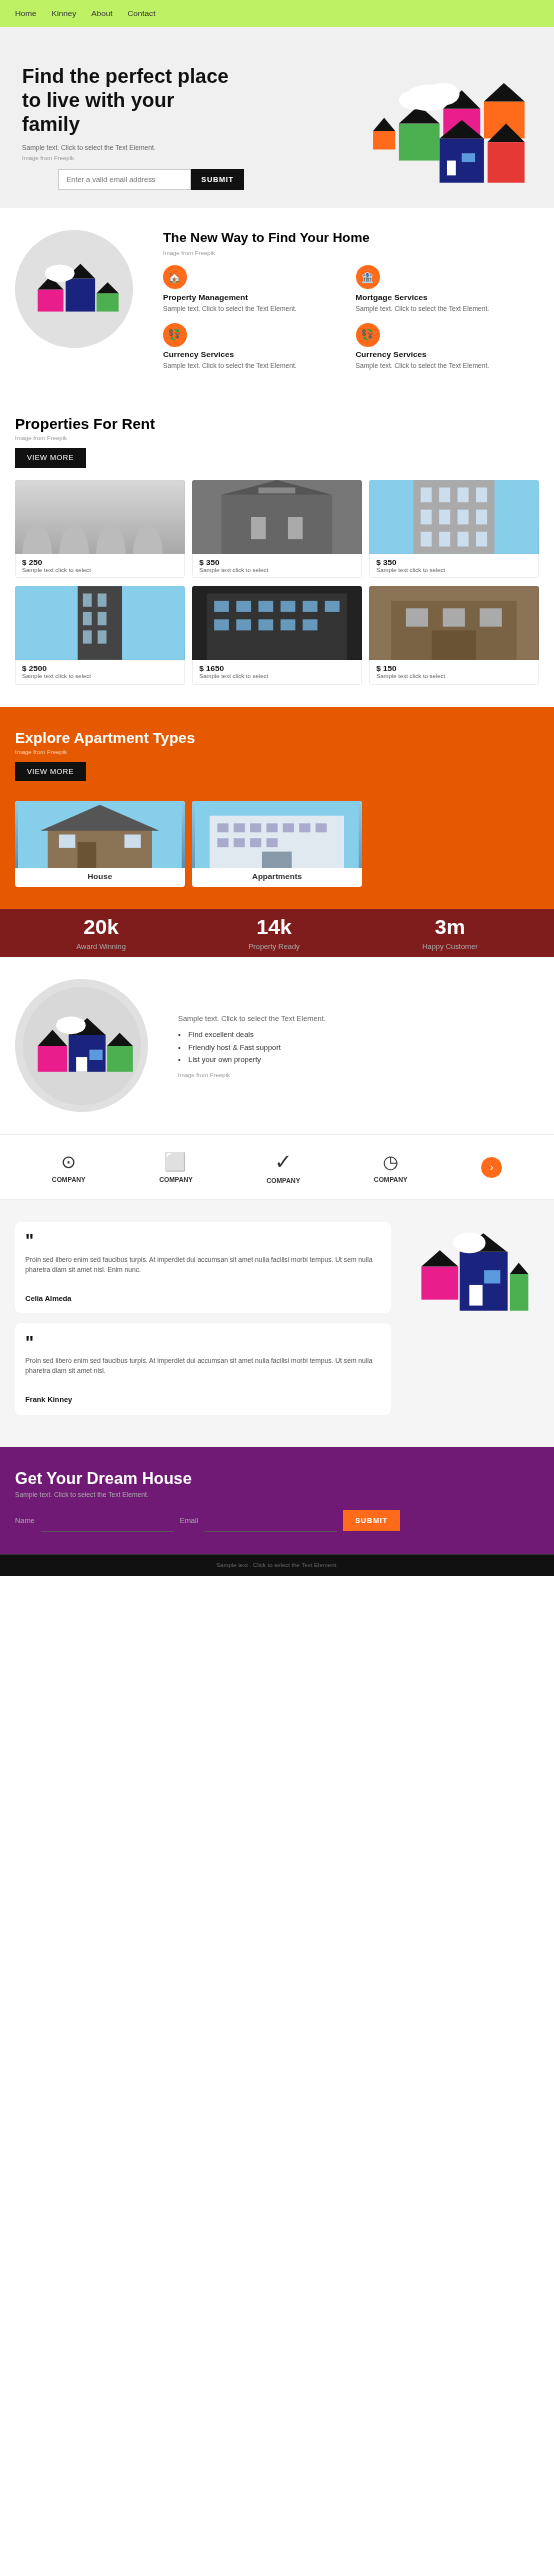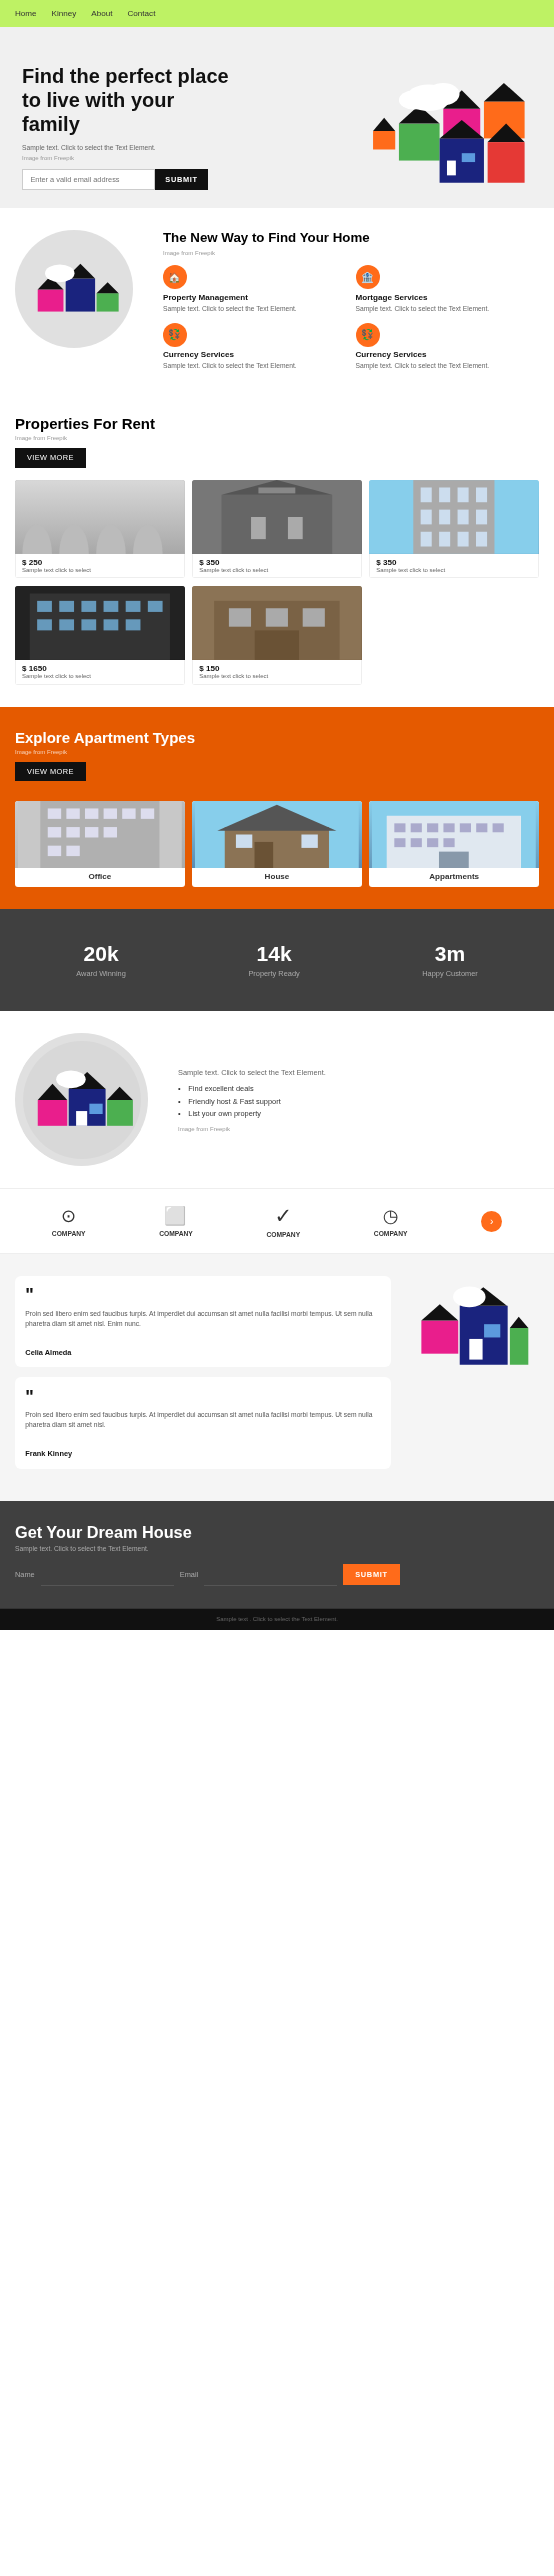--- a/index.html
+++ b/index.html
@@ -9,21 +9,21 @@
     nav { display: flex; align-items: center; padding: 9px 15px; background: #bef264; gap: 15px; }
     nav .nav-link { font-size: 8.1px; color: #333; text-decoration: none; cursor: pointer; }
 
     
     .hero { background: #f0f0f0; padding: 30px 22px 0; min-height: 148px; position: relative; overflow: hidden; display: flex; }
     .hero-left { flex: 1; padding-top: 7.4px; }
     .hero h1 { font-size: 20px; font-weight: 800; line-height: 1.2; color: #111; max-width: 207px; }
     .hero-sub { font-size: 6.7px; color: #666; margin: 7.4px 0 4.4px; }
     .hero-img-label { font-size: 6px; color: #999; margin-bottom: 7.4px; }
     .hero-email { display: flex; margin-top: 6px; }
-    .hero-email input { padding: 5.2px 7.4px; font-size: 7.4px; border: 0.7px solid #ccc; flex: 1; max-width: 133px; outline: none; }
+    .hero-email input { padding: 5.2px 7.4px; font-size: 7.4px; border: 0.7px solid #ccc; flex: 1; max-width: 133px; outline: none; margin-left: 36px; }
     .hero-email button { background: #111; color: #fff; border: none; padding: 5.2px 10.3px; font-size: 7.4px; font-weight: bold; cursor: pointer; letter-spacing: 0.7px; }
     .hero-right { width: 207px; position: relative; }
 
     
     .hero-svg { width: 207px; height: 148px; }
 
     
     .new-way { display: flex; padding: 22px 15px; gap: 15px; background: #fff; }
     .new-way-left { width: 133px; }
     .new-way-circle { width: 118px; height: 118px; background: #e0e0e0; border-radius: 50%; overflow: hidden; display: flex; align-items: center; justify-content: center; }
@@ -51,21 +51,21 @@
     .explore { background: #e55a00; padding: 22px 15px; }
     .explore h2 { font-size: 15px; font-weight: 800; color: #fff; margin-bottom: 3px; }
     .explore .section-img-label { color: rgba(255,255,255,0.7); }
     .explore .view-more-btn { background: #111; }
     .apt-grid { display: grid; grid-template-columns: repeat(3, 1fr); gap: 7.4px; margin-top: 7.4px; }
     .apt-card { background: #fff; border-radius: 3px; overflow: hidden; text-align: center; padding-bottom: 6px; }
     .apt-img { width: 100%; height: 67px; background: #ccc; }
     .apt-name { font-size: 8.1px; font-weight: bold; color: #333; margin-top: 4.4px; }
 
     
-    .stats { background: #404040; padding: 33px 15px; display: flex; justify-content: space-around; align-items: center; }
+    .stats { background: #7f1d1d; padding: 6px 15px; display: flex; justify-content: space-around; align-items: center; }
     .stat-item { text-align: center; color: #fff; }
     .stat-num { font-size: 21px; font-weight: 800; }
     .stat-label { font-size: 7.4px; color: #aaa; margin-top: 3px; }
 
     
     .trusted { display: flex; padding: 22px 15px; gap: 15px; background: #fff; align-items: center; }
     .trusted-left { width: 148px; }
     .trusted-circle { width: 133px; height: 133px; background: #e0e0e0; border-radius: 50%; overflow: hidden; display: flex; align-items: center; justify-content: center; }
     .trusted-right { flex: 1; }
     .trusted-right h2 { font-size: 15px; font-weight: 800; line-height: 1.2; margin-bottom: 6px; }
@@ -85,21 +85,21 @@
     
     .testimonials { background: #f5f5f5; padding: 22px 15px; display: flex; gap: 15px; align-items: flex-start; }
     .testimonials-left { flex: 1; }
     .testimonial { background: #fff; border-radius: 6px; padding: 10.3px; margin-bottom: 10.3px; }
     .quote-mark { font-size: 18px; color: #111; font-weight: bold; line-height: 1; }
     .testimonial-text { font-size: 6.7px; color: #555; line-height: 1.5; margin: 4.4px 0; }
     .testimonial-author { font-size: 7.4px; font-weight: bold; color: #111; margin-top: 19px; }
     .testimonials-right { width: 133px; display: flex; align-items: center; justify-content: center; }
 
     
-    .dream { background: #404040; padding: 22px 15px; }
+    .dream { background: #701a75; padding: 22px 15px; }
     .dream h2 { font-size: 16.3px; font-weight: 800; color: #fff; margin-bottom: 3px; }
     .dream-sub { font-size: 6.7px; color: #aaa; margin-bottom: 12px; }
     .dream-form { display: flex; gap: 6px; align-items: center; }
     .dream-form label { font-size: 7.4px; color: #aaa; }
     .dream-form input { padding: 6px 7.4px; font-size: 7.4px; border: none; border-bottom: 0.7px solid #555; background: transparent; color: #fff; flex: 1; outline: none; }
     .dream-form input::placeholder { color: #666; }
     .dream-submit { background: #ff6b1a; color: #fff; border: none; padding: 6px 12px; font-size: 7.4px; font-weight: bold; cursor: pointer; letter-spacing: 0.7px; }
 
     
     .footer { background: #111; padding: 7.4px 15px; text-align: center; border-top: 0.7px solid #333; }
@@ -269,20 +269,38 @@
           <rect x="120" y="70" width="15" height="20" fill="#cde"></rect>
           <rect x="145" y="70" width="15" height="20" fill="#cde"></rect>
         </svg>
       </div>
       <div class="property-info">
         <div class="property-price">$ 350</div>
         <div class="property-text">Sample text click to select</div>
       </div>
     </div>
     <div class="property-card">
+      <div class="prop-img-box" style="background:linear-gradient(180deg,#87ceeb,#5599cc);">
+        <svg width="100%" height="74" viewBox="0 0 230 100">
+          <rect width="230" height="100" fill="#87ceeb"></rect>
+          <rect x="85" y="0" width="60" height="100" fill="#444"></rect>
+          <rect x="92" y="10" width="12" height="18" fill="#8ab"></rect>
+          <rect x="112" y="10" width="12" height="18" fill="#8ab"></rect>
+          <rect x="92" y="35" width="12" height="18" fill="#8ab"></rect>
+          <rect x="112" y="35" width="12" height="18" fill="#8ab"></rect>
+          <rect x="92" y="60" width="12" height="18" fill="#8ab"></rect>
+          <rect x="112" y="60" width="12" height="18" fill="#8ab"></rect>
+        </svg>
+      </div>
+      <div class="property-info">
+        <div class="property-price">$ 2500</div>
+        <div class="property-text">Sample text click to select</div>
+      </div>
+    </div>
+    <div class="property-card">
       <div class="prop-img-box" style="background:linear-gradient(160deg,#333,#111);">
         <svg width="100%" height="74" viewBox="0 0 230 100">
           <rect width="230" height="100" fill="#222"></rect>
           <rect x="20" y="10" width="190" height="90" fill="#333"></rect>
           <rect x="30" y="20" width="20" height="15" fill="#6699bb"></rect>
           <rect x="60" y="20" width="20" height="15" fill="#6699bb"></rect>
           <rect x="90" y="20" width="20" height="15" fill="#6699bb"></rect>
           <rect x="120" y="20" width="20" height="15" fill="#6699bb"></rect>
           <rect x="150" y="20" width="20" height="15" fill="#6699bb"></rect>
           <rect x="180" y="20" width="20" height="15" fill="#6699bb"></rect>
@@ -315,41 +333,20 @@
       </div>
     </div>
   </div>
 </section>
 
 <section class="explore">
   <h2>Explore Apartment Types</h2>
   <p class="section-img-label">Image from Freepik</p>
   <button class="view-more-btn">VIEW MORE</button>
   <div class="apt-grid">
-    <div class="apt-card">
-      <div class="apt-img" style="background:linear-gradient(160deg,#ccc,#aaa);">
-        <svg width="100%" height="67" viewBox="0 0 220 90">
-          <rect width="220" height="90" fill="#c8c8c8"></rect>
-          <rect x="30" y="0" width="160" height="90" fill="#b0b0b0"></rect>
-          <rect x="40" y="10" width="18" height="14" fill="#dde"></rect>
-          <rect x="65" y="10" width="18" height="14" fill="#dde"></rect>
-          <rect x="90" y="10" width="18" height="14" fill="#dde"></rect>
-          <rect x="115" y="10" width="18" height="14" fill="#dde"></rect>
-          <rect x="140" y="10" width="18" height="14" fill="#dde"></rect>
-          <rect x="165" y="10" width="18" height="14" fill="#dde"></rect>
-          <rect x="40" y="35" width="18" height="14" fill="#dde"></rect>
-          <rect x="65" y="35" width="18" height="14" fill="#dde"></rect>
-          <rect x="90" y="35" width="18" height="14" fill="#dde"></rect>
-          <rect x="115" y="35" width="18" height="14" fill="#dde"></rect>
-          <rect x="40" y="60" width="18" height="14" fill="#dde"></rect>
-          <rect x="65" y="60" width="18" height="14" fill="#dde"></rect>
-        </svg>
-      </div>
-      <div class="apt-name">Office</div>
-    </div>
     <div class="apt-card">
       <div class="apt-img" style="background:linear-gradient(180deg,#87ceeb,#5a8ab0);">
         <svg width="100%" height="67" viewBox="0 0 220 90">
           <rect width="220" height="90" fill="#87ceeb"></rect>
           <rect x="40" y="35" width="140" height="55" fill="#8B7355"></rect>
           <polygon points="30,40 110,5 190,40" fill="#555"></polygon>
           <rect x="80" y="55" width="25" height="35" fill="#6a5235"></rect>
           <rect x="55" y="45" width="22" height="18" fill="#cde"></rect>
           <rect x="143" y="45" width="22" height="18" fill="#cde"></rect>
         </svg>

